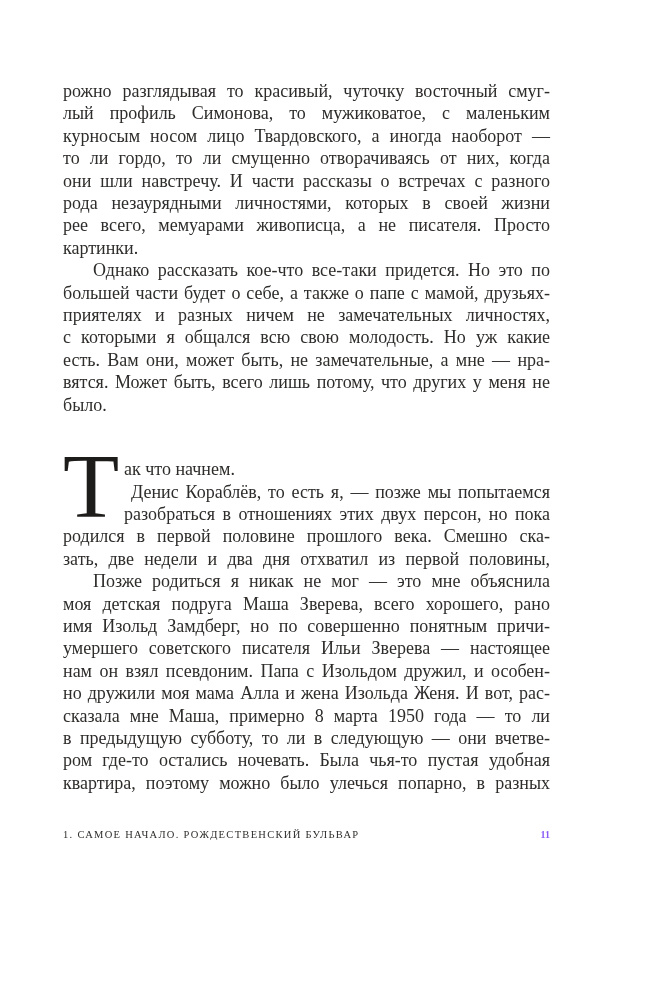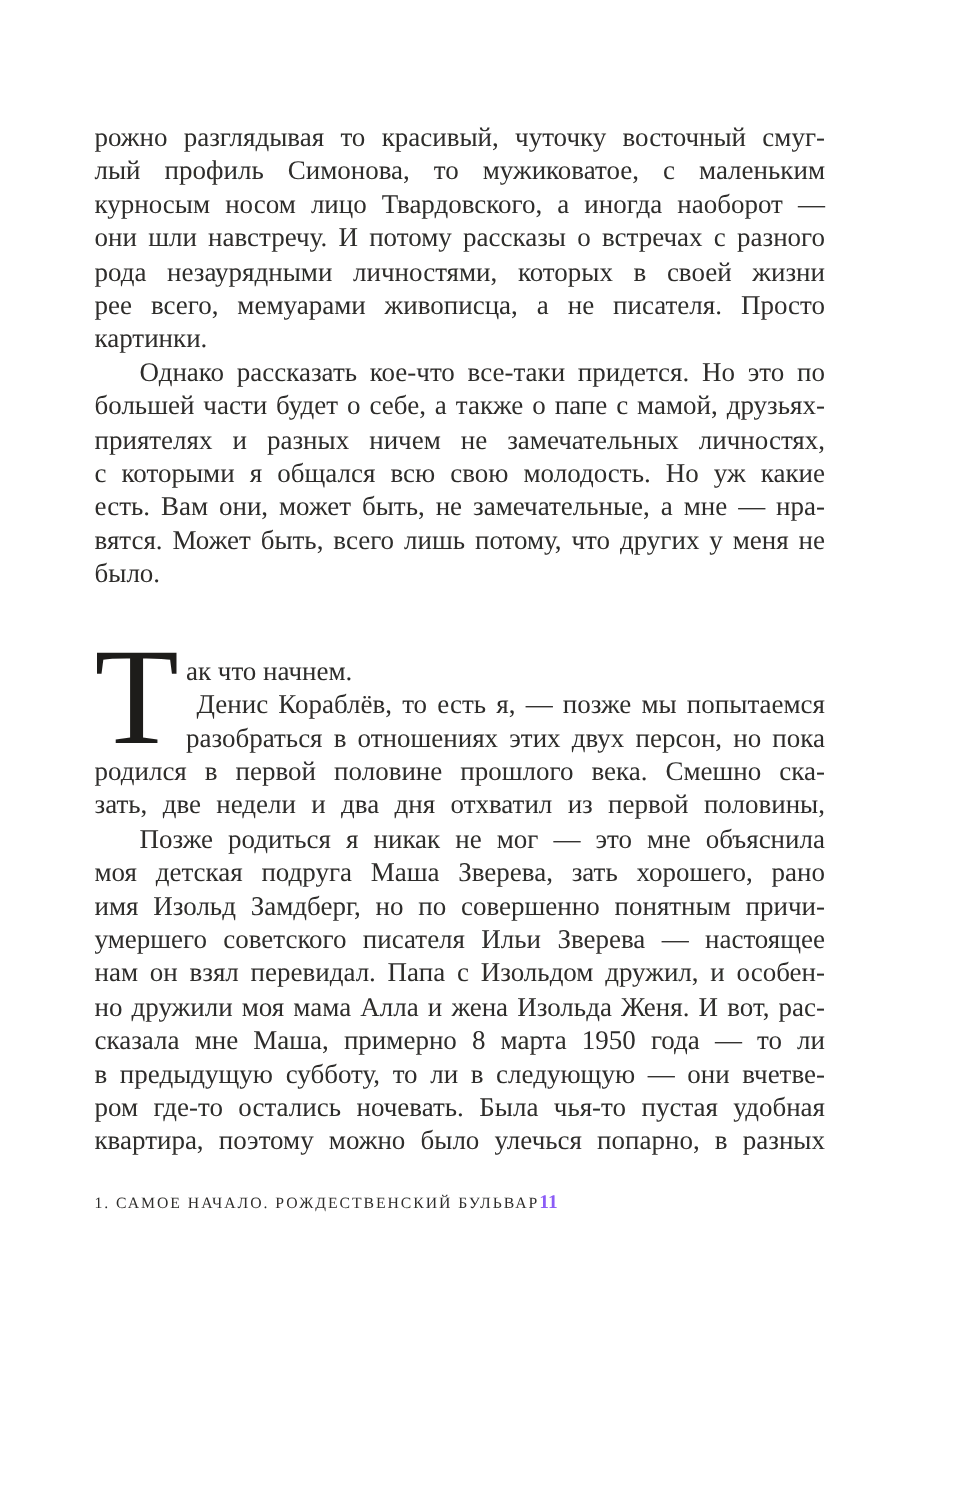--- a/index.html
+++ b/index.html
@@ -47,48 +47,49 @@
     font-size: 92px;
     line-height: 92px;
     font-weight: 400;
     color: #1d1c1a;
   }
   .beside {
     margin-left: 61px;
   }
   .footer {
     display: flex;
-    justify-content: flex-start;
+    justify-content: space-between;
     align-items: baseline;
-    margin-top: 21px;
+    margin-top: 35px;
   }
   .running-title {
     font-size: 10.5px;
     letter-spacing: 1.3px;
     text-transform: uppercase;
     color: #2e2d2b;
   }
   .page-number {
-    font-size: 13px;
+    font-size: 10px;
     font-weight: 700;
     color: #8b5cf6;
   }
 </style>
 </head>
 <body>
 
 <div class="page">
 
   <div class="body-text">
 
     <div>
       <div class="ln">рожно разглядывая то красивый, чуточку восточный смуг-</div>
       <div class="ln">лый профиль Симонова, то мужиковатое, с маленьким</div>
       <div class="ln">курносым носом лицо Твардовского, а иногда наоборот —</div>
-      <div class="ln">они шли навстречу. И потому рассказы о встречах с разного</div>
+      <div class="ln">то ли гордо, то ли смущенно отворачиваясь от них, когда</div>
+      <div class="ln">они шли навстречу. И части рассказы о встречах с разного</div>
       <div class="ln">рода незаурядными личностями, которых в своей жизни</div>
       <div class="ln">рее всего, мемуарами живописца, а не писателя. Просто</div>
       <div class="ln last">картинки.</div>
     </div>
 
     <div>
       <div class="ln indent">Однако рассказать кое-что все-таки придется. Но это по</div>
       <div class="ln">большей части будет о себе, а также о папе с мамой, друзьях-</div>
       <div class="ln">приятелях и разных ничем не замечательных личностях,</div>
       <div class="ln">с которыми я общался всю свою молодость. Но уж какие</div>
@@ -98,24 +99,24 @@
     </div>
 
     <div class="section">
       <span class="dropcap">Т</span>
       <div class="ln last beside">ак что начнем.</div>
       <div class="ln indent-sm beside">Денис Кораблёв, то есть я, — позже мы попытаемся</div>
       <div class="ln beside">разобраться в отношениях этих двух персон, но пока</div>
       <div class="ln">родился в первой половине прошлого века. Смешно ска-</div>
       <div class="ln">зать, две недели и два дня отхватил из первой половины,</div>
       <div class="ln indent">Позже родиться я никак не мог — это мне объяснила</div>
-      <div class="ln">моя детская подруга Маша Зверева, зать хорошего, рано</div>
+      <div class="ln">моя детская подруга Маша Зверева, всего хорошего, рано</div>
       <div class="ln">имя Изольд Замдберг, но по совершенно понятным причи-</div>
       <div class="ln">умершего советского писателя Ильи Зверева — настоящее</div>
-      <div class="ln">нам он взял перевидал. Папа с Изольдом дружил, и особен-</div>
+      <div class="ln">нам он взял псевдоним. Папа с Изольдом дружил, и особен-</div>
       <div class="ln">но дружили моя мама Алла и жена Изольда Женя. И вот, рас-</div>
       <div class="ln">сказала мне Маша, примерно 8 марта 1950 года — то ли</div>
       <div class="ln">в предыдущую субботу, то ли в следующую — они вчетве-</div>
       <div class="ln">ром где-то остались ночевать. Была чья-то пустая удобная</div>
       <div class="ln">квартира, поэтому можно было улечься попарно, в разных</div>
     </div>
 
   </div>
 
   <div class="footer">

